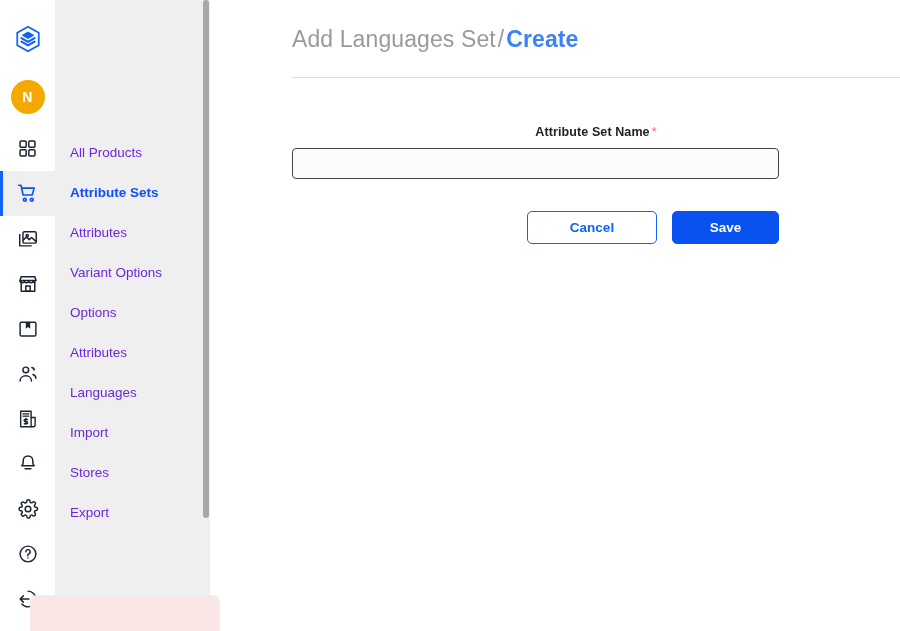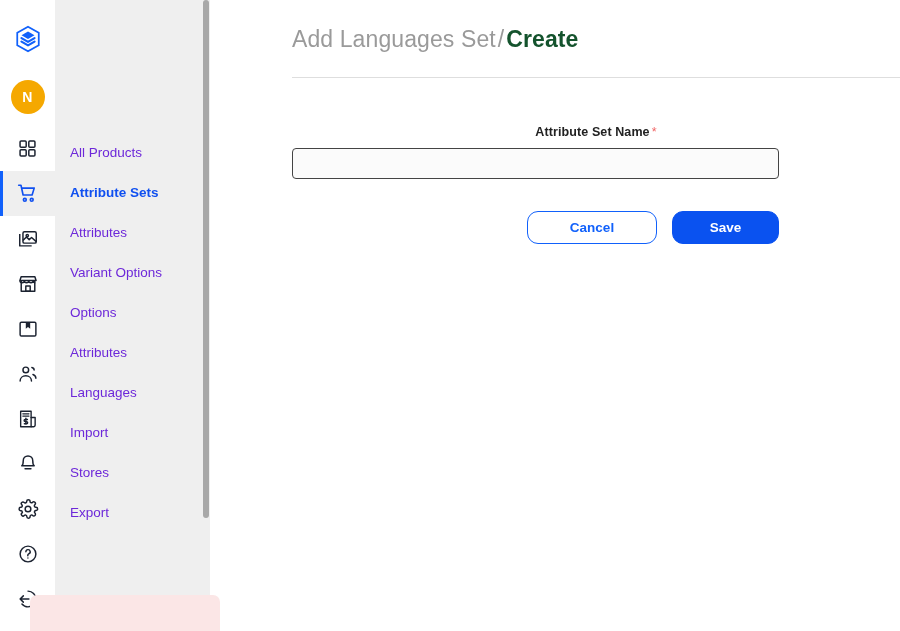--- a/index.html
+++ b/index.html
@@ -118,21 +118,21 @@
     padding-top: 26px;
     font-size: 23px;
     color: #9a9a9a;
     font-weight: normal;
     letter-spacing: .1px;
     font-family: "Liberation Sans", sans-serif;
     white-space: nowrap;
   }
   .page-head .sep { color: #9a9a9a; padding: 0 2px; }
   .page-head .crumb-current {
-    color: #14532d;
+    color: #3b82f6;
     font-weight: bold;
   }
   .head-rule {
     margin-top: 24px;
     height: 1px;
     background: #dedede;
     width: 608px;
   }
 
   .form-block { padding-top: 47px; }
@@ -164,21 +164,21 @@
 
   .btn-row {
     margin-top: 32px;
     width: 487px;
     display: flex;
     justify-content: flex-end;
     gap: 15px;
   }
   .btn {
     height: 33px;
-    border-radius: 11px;
+    border-radius: 5px;
     font-size: 13.5px;
     font-weight: bold;
     cursor: pointer;
     display: flex; align-items: center; justify-content: center;
     font-family: "Liberation Sans", sans-serif;
   }
   .btn-cancel {
     width: 130px;
     border: 1px solid #1161fb;
     background: #ffffff;

